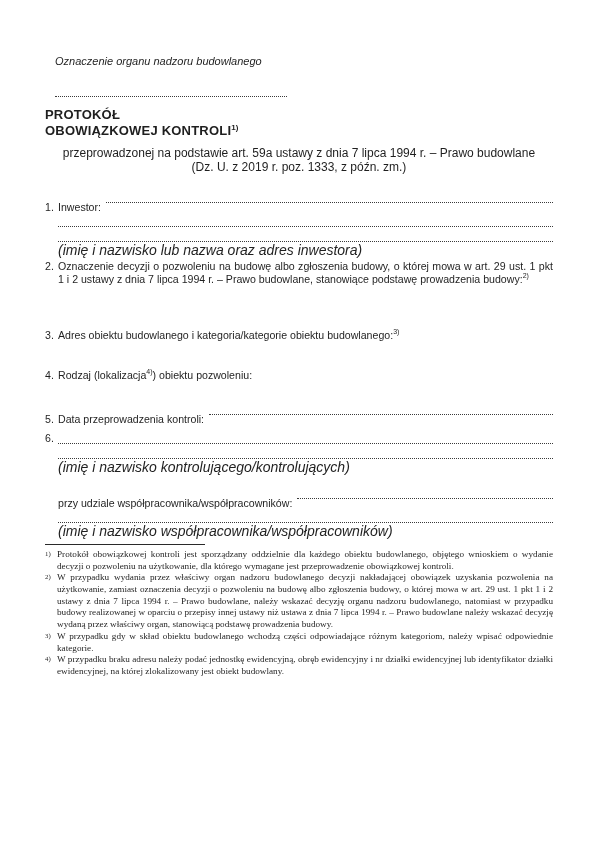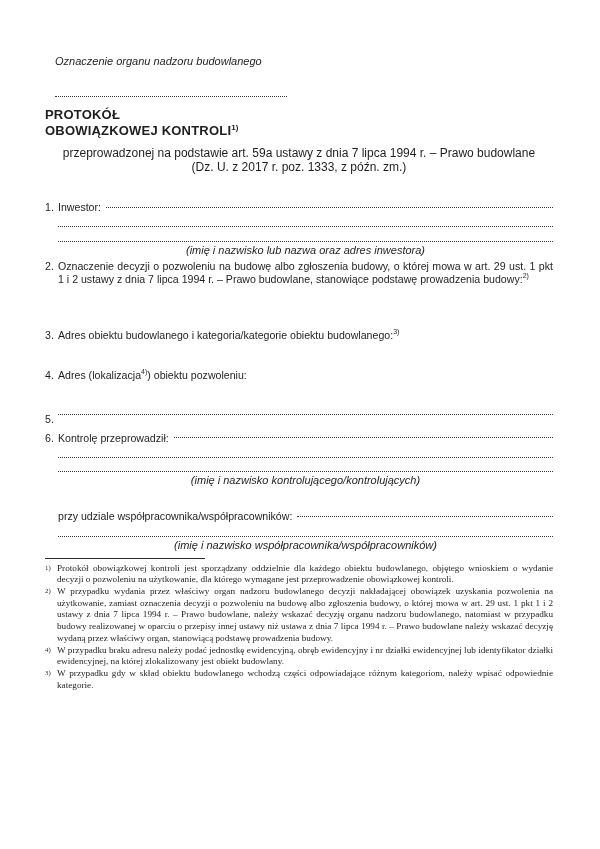--- a/index.html
+++ b/index.html
@@ -53,37 +53,36 @@
     font-size: 12px;
     line-height: 14px;
   }
 
   
   .items { margin-top: 27px; }
   .item { display: flex; }
   .item-num { width: 13px; flex: 0 0 13px; }
   .item-body { flex: 1; min-width: 0; }
 
-  .leader-row { display: flex; align-items: center; }
+  .leader-row { display: flex; align-items: flex-start; }
   .leader-row .lbl { white-space: nowrap; padding-right: 5px; }
   .leader-dots {
     flex: 1;
     border-bottom: 1.5px dotted #3a3a3a;
     margin-bottom: 2px;
     height: 2px;
   }
   .dot-line {
     border-bottom: 1.5px dotted #3a3a3a;
     height: 12.5px;
     margin-bottom: 2px;
   }
   .caption {
-    text-align: center;
     font-style: italic;
-    font-size: 11px;
+    font-size: 14px;
     line-height: 12px;
     margin-top: 1px;
   }
   .just { text-align: justify; }
 
   .gap-lg { margin-top: 42px; }
   .gap-md { margin-top: 26px; }
   .gap-md2 { margin-top: 30px; }
   .gap-sm { margin-top: 5px; }
   .gap-xs { margin-top: 4px; }
@@ -121,21 +120,21 @@
   <div class="org-label">Oznaczenie organu nadzoru budowlanego</div>
   <div class="org-fill"></div>
 
   <div class="title-block">
     <div>PROTOKÓŁ</div>
     <div><span>OBOWIĄZKOWEJ KONTROLI</span><span class="sup">1)</span></div>
   </div>
 
   <div class="subtitle">
     <div>przeprowadzonej na podstawie art. 59a ustawy z dnia 7 lipca 1994 r. – Prawo budowlane</div>
-    <div>(Dz. U. z 2017 r. poz. 1333, z późn. zm.)</div>
+    <div>(Dz. U. z 2019 r. poz. 1333, z późn. zm.)</div>
   </div>
 
   <div class="items">
 
     <div class="item">
       <div class="item-num">1.</div>
       <div class="item-body">
         <div class="leader-row">
           <span class="lbl">Inwestor:</span>
           <span class="leader-dots"></span>
@@ -151,39 +150,36 @@
       <div class="item-body just"><span>Oznaczenie decyzji o pozwoleniu na budowę albo zgłoszenia budowy, o której mowa w art. 29 ust. 1 pkt 1 i 2 ustawy z dnia 7 lipca 1994 r. – Prawo budowlane, stanowiące podstawę prowadzenia budowy:</span><span class="sup">2)</span></div>
     </div>
 
     <div class="item gap-lg">
       <div class="item-num">3.</div>
       <div class="item-body"><span>Adres obiektu budowlanego i kategoria/kategorie obiektu budowlanego:</span><span class="sup">3)</span></div>
     </div>
 
     <div class="item gap-md">
       <div class="item-num">4.</div>
-      <div class="item-body"><span>Adres (lokalizacja</span><span class="sup">4)</span><span>) obiektu pozwoleniu:</span></div>
+      <div class="item-body"><span>Rodzaj (lokalizacja</span><span class="sup">4)</span><span>) obiektu pozwoleniu:</span></div>
     </div>
 
     <div class="item gap-md2">
       <div class="item-num">5.</div>
       <div class="item-body">
         <div class="leader-row">
+          <span class="lbl">Data przeprowadzenia kontroli:</span>
           <span class="leader-dots"></span>
         </div>
       </div>
     </div>
 
     <div class="item gap-sm">
       <div class="item-num">6.</div>
       <div class="item-body">
-        <div class="leader-row">
-          <span class="lbl">Kontrolę przeprowadził:</span>
-          <span class="leader-dots"></span>
-        </div>
         <div class="dot-line"></div>
         <div class="dot-line"></div>
         <div class="caption">(imię i nazwisko kontrolującego/kontrolujących)</div>
 
         <div class="leader-row gap-co">
           <span class="lbl">przy udziale współpracownika/współpracowników:</span>
           <span class="leader-dots"></span>
         </div>
         <div class="dot-line"></div>
         <div class="caption">(imię i nazwisko współpracownika/współpracowników)</div>
@@ -196,22 +192,22 @@
   <div class="footnotes">
     <div class="footnote">
       <span class="fn-ref">1)</span>
       <span>Protokół obowiązkowej kontroli jest sporządzany oddzielnie dla każdego obiektu budowlanego, objętego wnioskiem o wydanie decyzji o pozwoleniu na użytkowanie, dla którego wymagane jest przeprowadzenie obowiązkowej kontroli.</span>
     </div>
     <div class="footnote">
       <span class="fn-ref">2)</span>
       <span>W przypadku wydania przez właściwy organ nadzoru budowlanego decyzji nakładającej obowiązek uzyskania pozwolenia na użytkowanie, zamiast oznaczenia decyzji o pozwoleniu na budowę albo zgłoszenia budowy, o której mowa w art. 29 ust. 1 pkt 1 i 2 ustawy z dnia 7 lipca 1994 r. – Prawo budowlane, należy wskazać decyzję organu nadzoru budowlanego, natomiast w przypadku budowy realizowanej w oparciu o przepisy innej ustawy niż ustawa z dnia 7 lipca 1994 r. – Prawo budowlane należy wskazać decyzję wydaną przez właściwy organ, stanowiącą podstawę prowadzenia budowy.</span>
     </div>
     <div class="footnote">
+      <span class="fn-ref">3)</span>
+      <span>W przypadku gdy w skład obiektu budowlanego wchodzą części odpowiadające różnym kategoriom, należy wpisać odpowiednie kategorie.</span>
+    </div>
+    <div class="footnote">
       <span class="fn-ref">4)</span>
       <span>W przypadku braku adresu należy podać jednostkę ewidencyjną, obręb ewidencyjny i nr działki ewidencyjnej lub identyfikator działki ewidencyjnej, na której zlokalizowany jest obiekt budowlany.</span>
     </div>
-    <div class="footnote">
-      <span class="fn-ref">3)</span>
-      <span>W przypadku gdy w skład obiektu budowlanego wchodzą części odpowiadające różnym kategoriom, należy wpisać odpowiednie kategorie.</span>
-    </div>
   </div>
 
 </div>
 
 </body></html>

